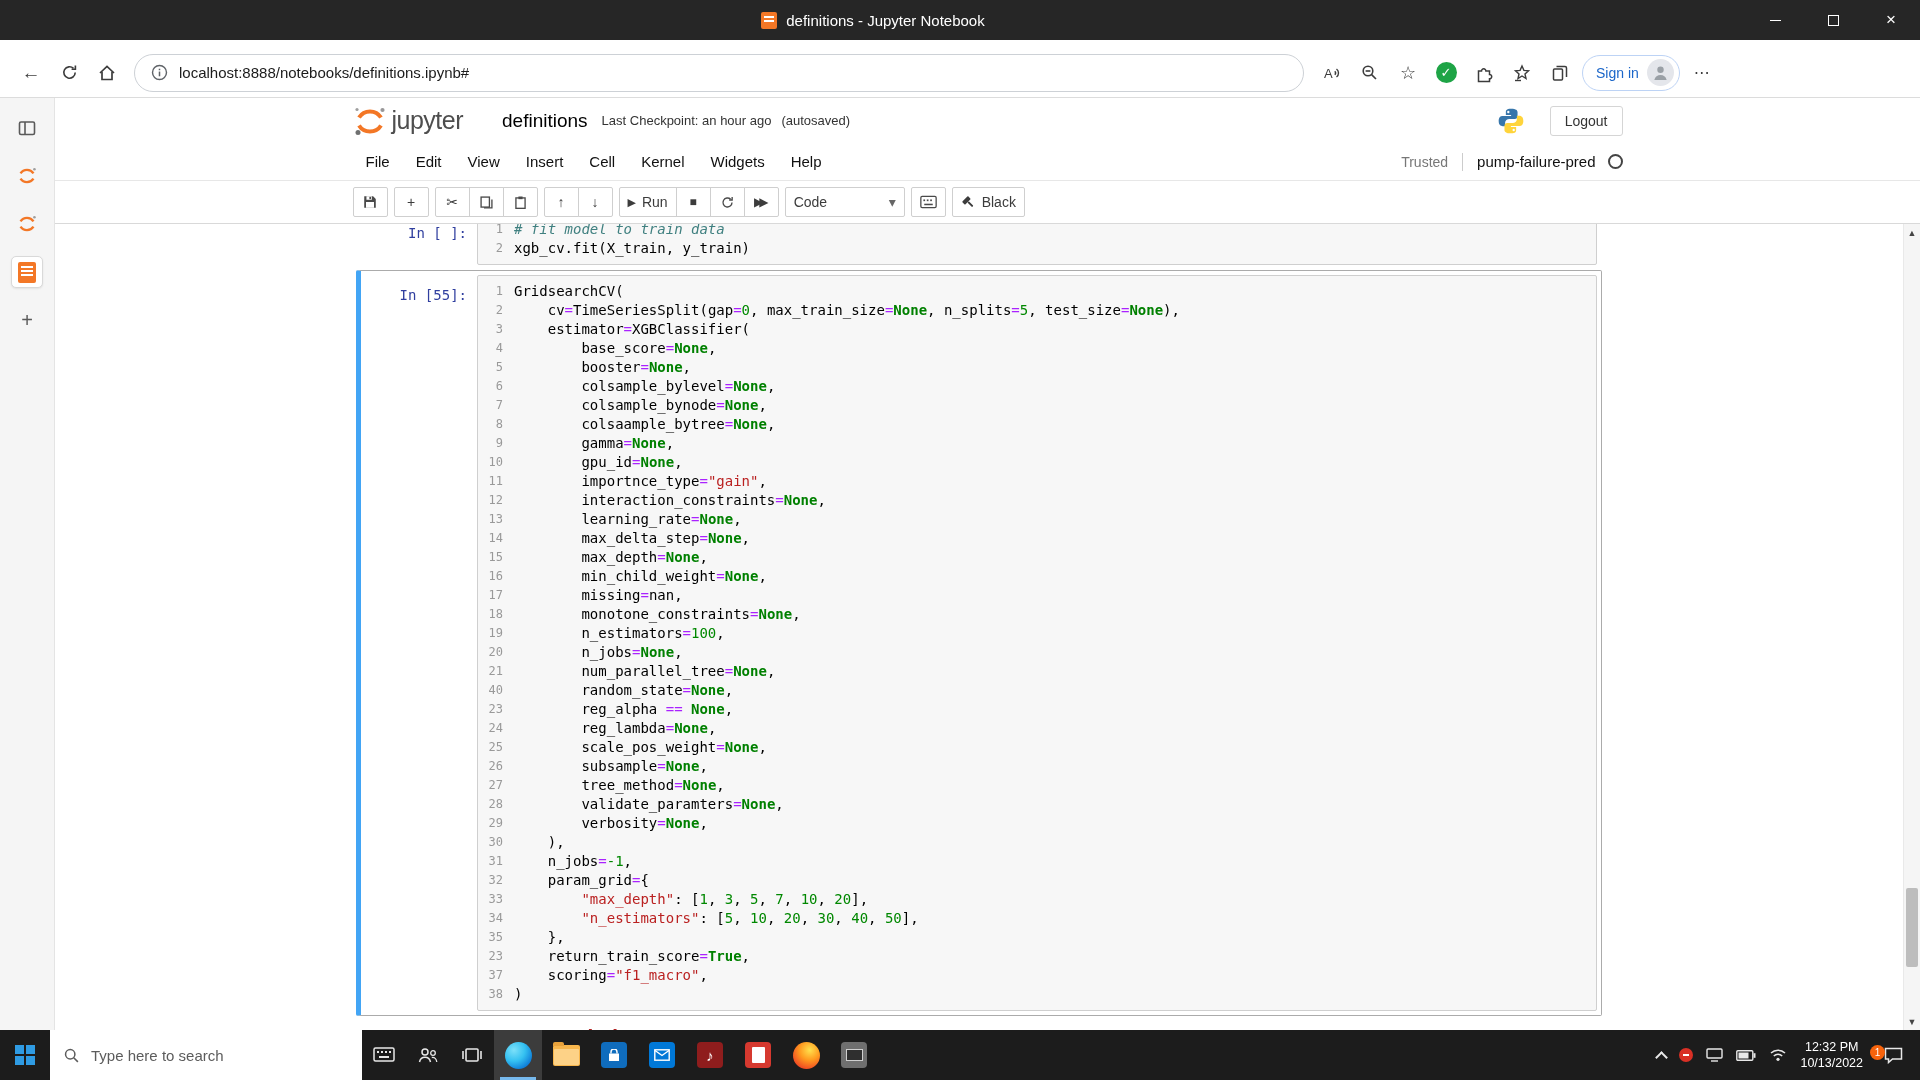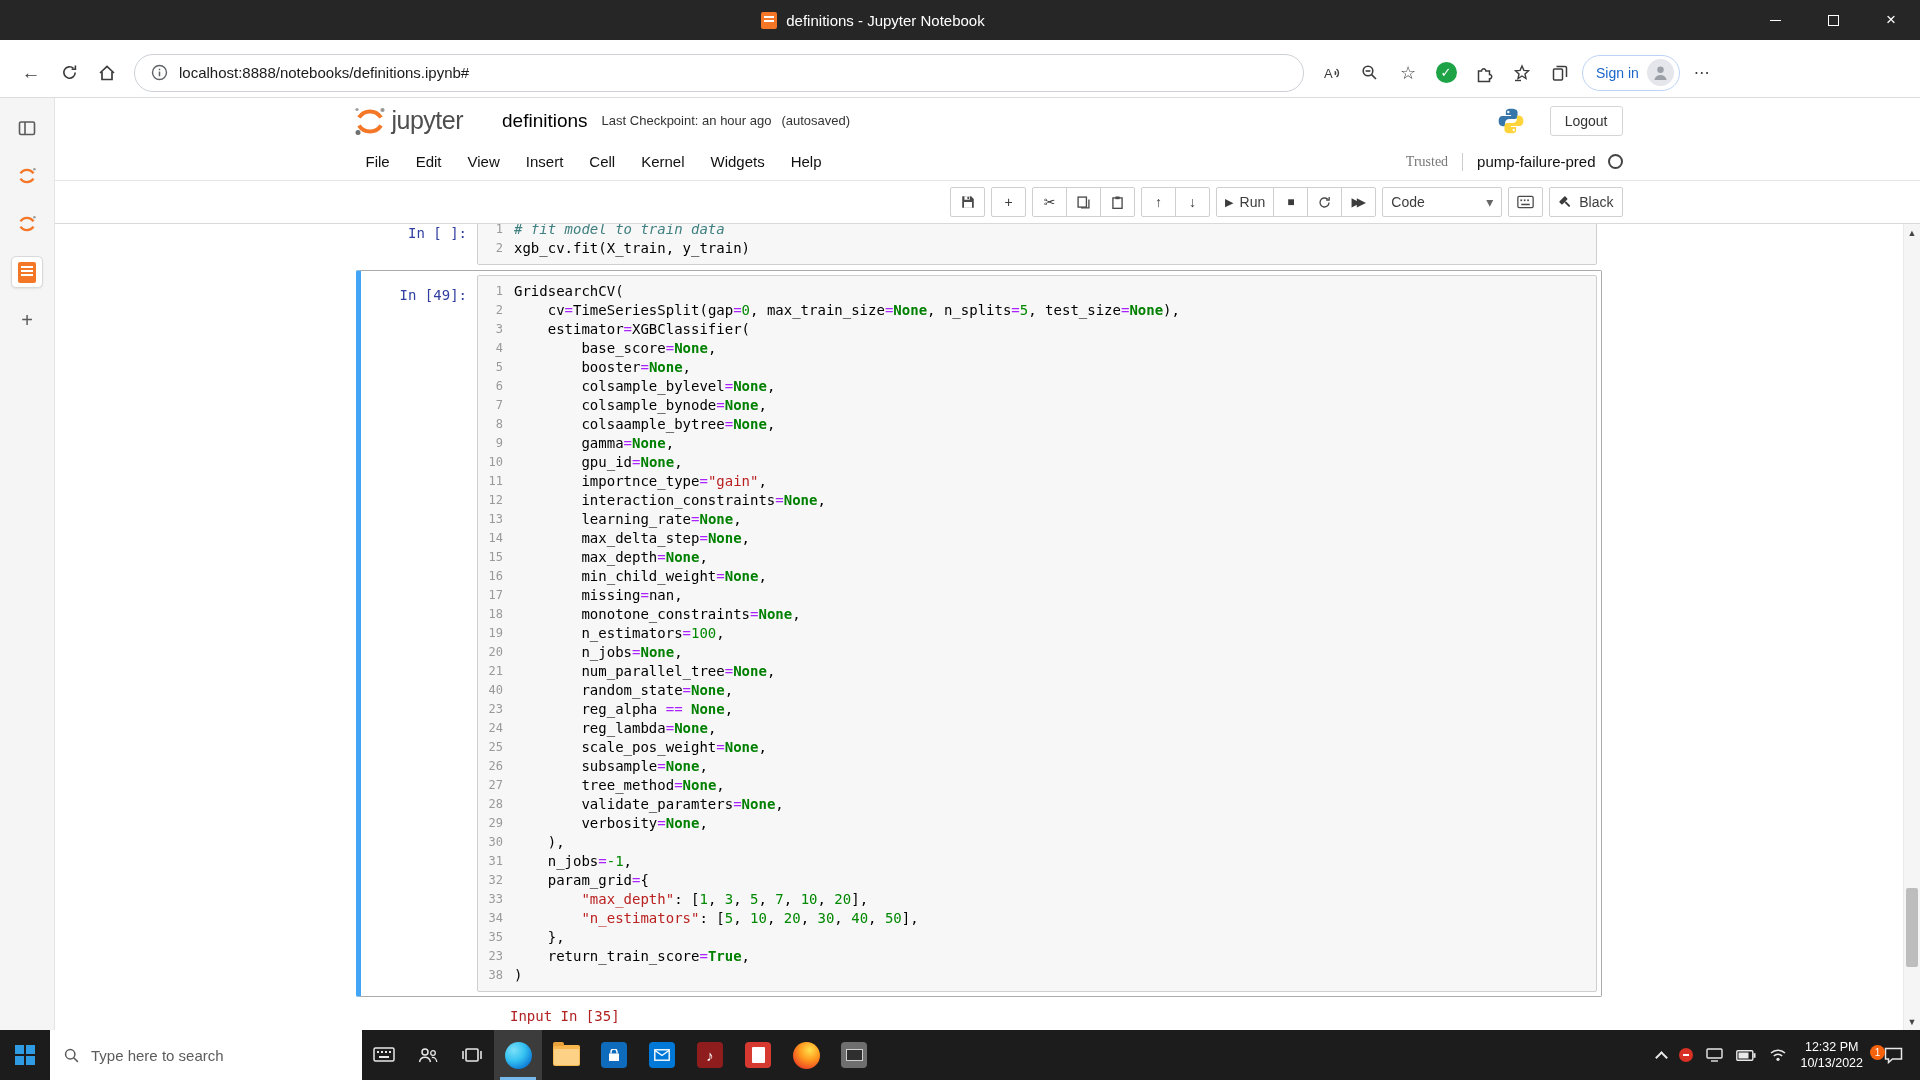--- a/index.html
+++ b/index.html
@@ -34,33 +34,33 @@
 
   
   .edge-sidebar { position:absolute; top:98px; bottom:50px; left:0; width:55px; background:#f5f5f5; border-right:1px solid #e4e4e4; display:flex; flex-direction:column; align-items:center; padding-top:14px; gap:16px; }
   .side-btn { width:32px; height:32px; display:flex; align-items:center; justify-content:center; border-radius:5px; color:#5a5a5a; font-size:20px; }
   .side-btn.active-tab { background:#fff; border:1px solid #d9d9d9; box-shadow:0 1px 2px rgba(0,0,0,.08); }
   .book-ico { width:18px; height:21px; background:#F37726; border-radius:2px; position:relative; }
   .book-ico::after { content:""; position:absolute; left:3px; right:3px; top:4px; height:2px; background:#fff; box-shadow:0 4px 0 #fff, 0 8px 0 #fff; }
 
   
   .page { position:absolute; top:98px; left:55px; right:0; bottom:50px; background:#fff; overflow:hidden; }
-  .jp-chrome { width:1270px; margin:0 auto; height:100%; display:flex; align-items:center;justify-content:flex-end; }
+  .jp-chrome { width:1270px; margin:0 auto; height:100%; display:flex; align-items:center; }
   .jp-header { height:45px; }
   .jp-logo { display:flex; align-items:center; gap:5px; }
   .jp-logo-text { font-size:25px; color:#4e4e4e; letter-spacing:-0.5px; }
   .jp-title { font-size:19px; color:#000; margin-left:39px; }
   .jp-checkpoint { font-size:13px; color:#333; margin-left:14px; }
   .jp-autosave { font-size:13px; color:#333; margin-left:10px; }
   .jp-logout { border:1px solid #d5d5d5; border-radius:3px; background:#fff; color:#333; font-size:14px; padding:6px 14px; margin-left:24px; }
   .py-logo { margin-left:10px; }
 
   .jp-menubar { height:38px; border-bottom:1px solid #e7e7e7; }
   .menu-item { font-size:15px; color:#111; padding:0 13px; }
-  .jp-trusted { font-size:14px; color:#777;font-family:Liberation Serif, serif; }
+  .jp-trusted { font-size:14px; color:#777; }
   .jp-kdiv { width:1px; height:18px; background:#ccc; margin:0 14px; }
   .jp-kernel-name { font-size:15px; color:#111; }
   .jp-kernel-circle { width:15px; height:15px; border:2px solid #444; border-radius:50%; margin-left:12px; }
 
   .jp-toolbar { height:43px; border-bottom:1px solid #d9d9d9; }
   .jp-toolbar-inner { gap:6px; }
   .tb-group { display:flex; }
   .tb-btn { min-width:35px; height:30px; background:#fff; border:1px solid #cfcfcf; border-radius:2px; display:flex; align-items:center; justify-content:center; gap:6px; color:#3c3c3c; font-size:14px; padding:0 8px; }
   .tb-group .tb-btn + .tb-btn { margin-left:-1px; border-radius:0; }
   .tb-group .tb-btn:first-child { border-radius:2px 0 0 2px; }
@@ -394,21 +394,21 @@
                   <span class="code"><span class="tok-com"># fit model to train data</span></span>
                 </div>
                 <div class="cm-line">
                   <span class="ln">2</span>
                   <span class="code">xgb_cv.fit(X_train, y_train)</span>
                 </div>
               </div>
             </div>
         </div>
         <div class="cell selected">
-          <div class="prompt">In [49]:</div>
+          <div class="prompt">In [55]:</div>
           <div class="input-area">
               <div id="active-code">
                 <div class="cm-line">
                   <span class="ln">1</span>
                   <span class="code">GridsearchCV(</span>
                 </div>
                 <div class="cm-line">
                   <span class="ln">2</span>
                   <span class="code">    cv<span class="tok-op">=</span>TimeSeriesSplit(gap<span class="tok-op">=</span><span class="tok-num">0</span>, max_train_size<span class="tok-op">=</span><span class="tok-kw">None</span>, n_splits<span class="tok-op">=</span><span class="tok-num">5</span>, test_size<span class="tok-op">=</span><span class="tok-kw">None</span>),</span>
                 </div>
@@ -540,20 +540,24 @@
                   <span class="ln">34</span>
                   <span class="code">        <span class="tok-str">"n_estimators"</span>: [<span class="tok-num">5</span>, <span class="tok-num">10</span>, <span class="tok-num">20</span>, <span class="tok-num">30</span>, <span class="tok-num">40</span>, <span class="tok-num">50</span>],</span>
                 </div>
                 <div class="cm-line">
                   <span class="ln">35</span>
                   <span class="code">    },</span>
                 </div>
                 <div class="cm-line">
                   <span class="ln">23</span>
                   <span class="code">    return_train_score<span class="tok-op">=</span><span class="tok-kw">True</span>,</span>
+                </div>
+                <div class="cm-line">
+                  <span class="ln">37</span>
+                  <span class="code">    scoring<span class="tok-op">=</span><span class="tok-str">"f1_macro"</span>,</span>
                 </div>
                 <div class="cm-line">
                   <span class="ln">38</span>
                   <span class="code">)</span>
                 </div>
               </div>
             </div>
         </div>
         <div class="traceback">Input In [35]</div>
       </div>

